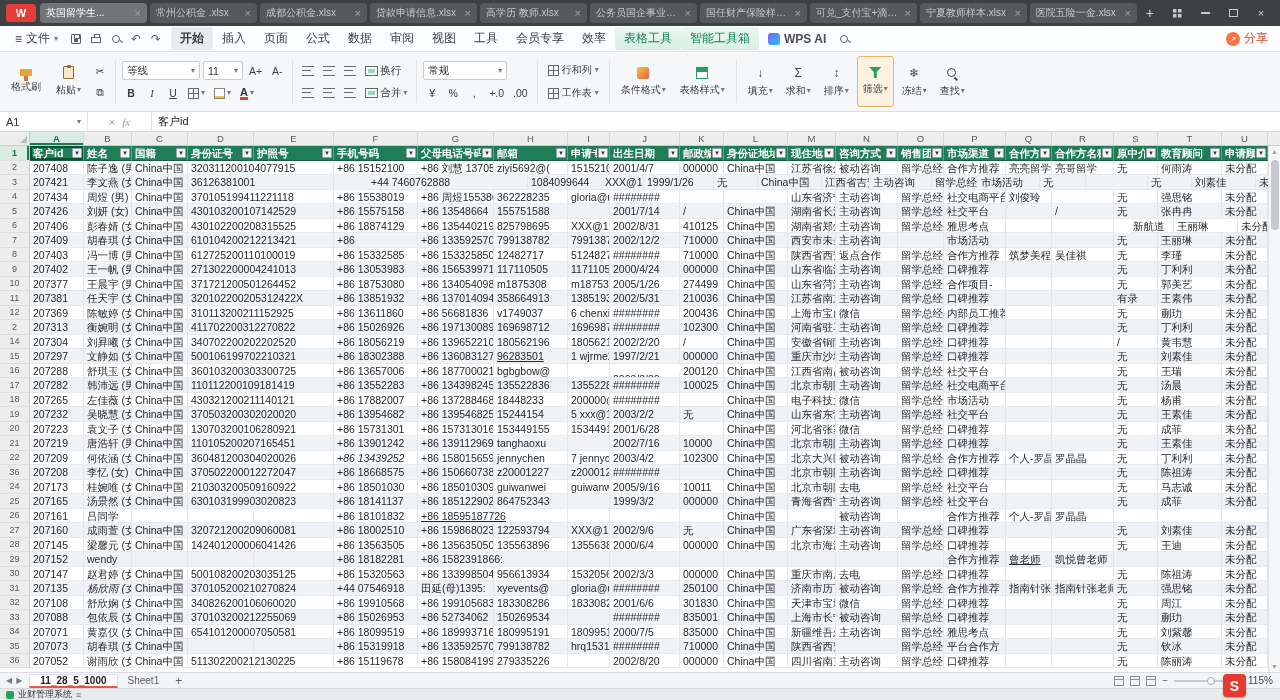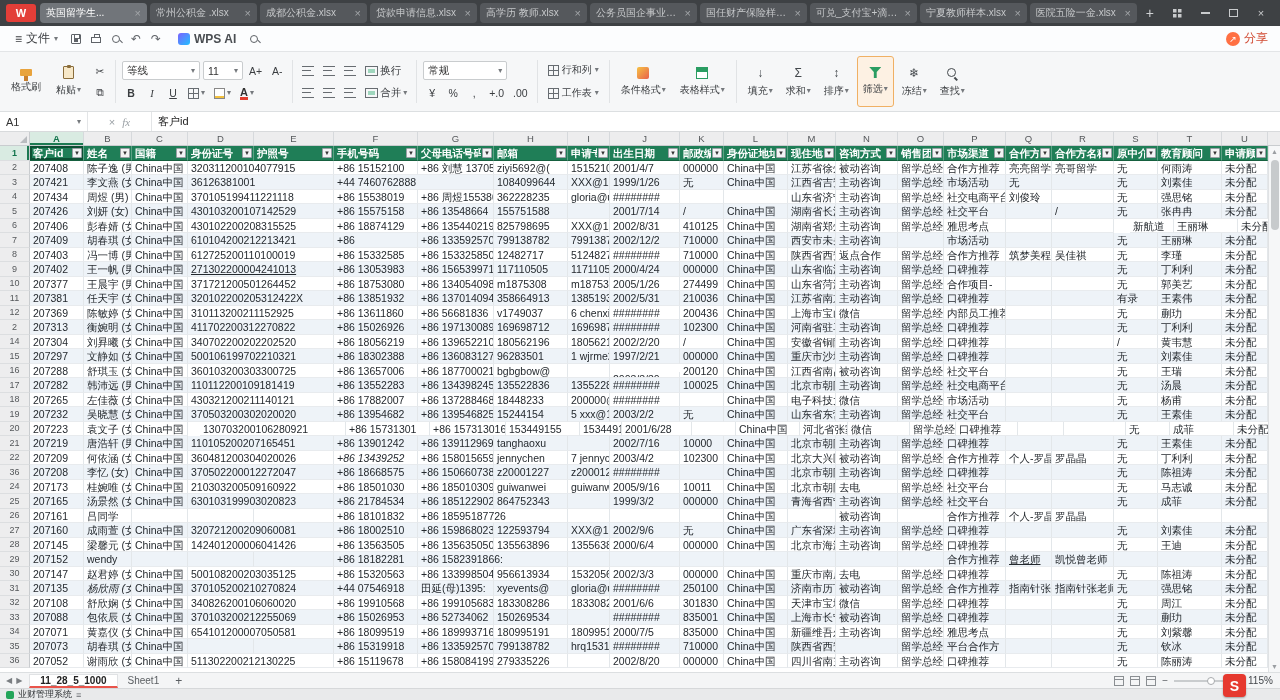--- a/index.html
+++ b/index.html
@@ -205,20 +205,34 @@
         </span>
       <span class="mico">
           <span class="iprint"></span>
         </span>
       <span class="mico">
           <span class="imag"></span>
         </span>
       <span class="mico">↶</span>
       <span class="mico">↷</span>
     </div>
+    <div style="display:flex;align-items:center;">
+        <div class="menu-item active">开始</div>
+        <div class="menu-item">插入</div>
+        <div class="menu-item">页面</div>
+        <div class="menu-item">公式</div>
+        <div class="menu-item">数据</div>
+        <div class="menu-item">审阅</div>
+        <div class="menu-item">视图</div>
+        <div class="menu-item">工具</div>
+        <div class="menu-item">会员专享</div>
+        <div class="menu-item">效率</div>
+        <div class="menu-item ctx">表格工具</div>
+        <div class="menu-item ctx">智能工具箱</div>
+      </div>
     <div class="aichip">
       <span class="iai"></span>
       <span>WPS AI</span>
     </div>
     <span class="mico">
         <span class="imag"></span>
       </span>
     <div class="sharewrap">
       <span class="shareico">↗</span>
       <span>分享</span>
@@ -554,21 +568,21 @@
           <div class="cell" style="flex: 0 0 64px; width: 64px;">何雨涛</div>
           <div class="cell" style="flex: 0 0 46px; width: 46px;">未分配</div>
         </div>
         <div class="grow band">
           <div class="gut">3</div>
           <div class="cell" style="flex: 0 0 54px; width: 54px;">207421</div>
           <div class="cell" style="flex: 0 0 48px; width: 48px;">李文燕 (女</div>
           <div class="cell" style="flex: 0 0 56px; width: 56px;">China中国</div>
           <div class="cell spill" style="flex: 0 0 66px; width: 66px;">36126381001</div>
           <div class="cell" style="flex: 0 0 80px; width: 80px;"></div>
-          <div class="cell spill" style="flex: 0 0 84px; width: 84px;">+44 7460762888</div>
+          <div class="cell spill" style="flex: 0 0 84px; width: 84px; margin-left: 34px;">+44 7460762888</div>
           <div class="cell" style="flex: 0 0 76px; width: 76px;"></div>
           <div class="cell" style="flex: 0 0 74px; width: 74px;">1084099644</div>
           <div class="cell" style="flex: 0 0 42px; width: 42px;">XXX@163.(</div>
           <div class="cell" style="flex: 0 0 70px; width: 70px;">1999/1/26</div>
           <div class="cell" style="flex: 0 0 44px; width: 44px;">无</div>
           <div class="cell" style="flex: 0 0 64px; width: 64px;">China中国</div>
           <div class="cell" style="flex: 0 0 48px; width: 48px;">江西省吉安</div>
           <div class="cell" style="flex: 0 0 62px; width: 62px;">主动咨询</div>
           <div class="cell" style="flex: 0 0 46px; width: 46px;">留学总经理</div>
           <div class="cell" style="flex: 0 0 62px; width: 62px;">市场活动</div>
@@ -696,21 +710,21 @@
           <div class="cell" style="flex: 0 0 62px; width: 62px;">吴佳祺</div>
           <div class="cell" style="flex: 0 0 44px; width: 44px;">无</div>
           <div class="cell" style="flex: 0 0 64px; width: 64px;">李瑾</div>
           <div class="cell" style="flex: 0 0 46px; width: 46px;">未分配</div>
         </div>
         <div class="grow band">
           <div class="gut">9</div>
           <div class="cell" style="flex: 0 0 54px; width: 54px;">207402</div>
           <div class="cell" style="flex: 0 0 48px; width: 48px;">王一帆 (男</div>
           <div class="cell" style="flex: 0 0 56px; width: 56px;">China中国</div>
-          <div class="cell spill" style="flex: 0 0 66px; width: 66px; text-decoration: underline;">271302200004241013</div>
+          <div class="cell spill" style="flex: 0 0 66px; width: 66px;">271302200004241013</div>
           <div class="cell" style="flex: 0 0 80px; width: 80px;"></div>
           <div class="cell" style="flex: 0 0 84px; width: 84px;">+86 13053983</div>
           <div class="cell" style="flex: 0 0 76px; width: 76px;">+86 1565399710</div>
           <div class="cell" style="flex: 0 0 74px; width: 74px;">117110505</div>
           <div class="cell" style="flex: 0 0 42px; width: 42px;">117110505</div>
           <div class="cell" style="flex: 0 0 70px; width: 70px;">2000/4/24</div>
           <div class="cell" style="flex: 0 0 44px; width: 44px;">000000</div>
           <div class="cell" style="flex: 0 0 64px; width: 64px;">China中国</div>
           <div class="cell" style="flex: 0 0 48px; width: 48px;">山东省临沂</div>
           <div class="cell" style="flex: 0 0 62px; width: 62px;">主动咨询</div>
@@ -844,21 +858,21 @@
         </div>
         <div class="grow band">
           <div class="gut">15</div>
           <div class="cell" style="flex: 0 0 54px; width: 54px;">207297</div>
           <div class="cell" style="flex: 0 0 48px; width: 48px;">文静如 (女</div>
           <div class="cell" style="flex: 0 0 56px; width: 56px;">China中国</div>
           <div class="cell spill" style="flex: 0 0 66px; width: 66px;">500106199702210321</div>
           <div class="cell" style="flex: 0 0 80px; width: 80px;"></div>
           <div class="cell" style="flex: 0 0 84px; width: 84px;">+86 18302388</div>
           <div class="cell" style="flex: 0 0 76px; width: 76px;">+86 1360831276</div>
-          <div class="cell" style="flex: 0 0 74px; width: 74px;">96283501</div>
+          <div class="cell" style="flex: 0 0 74px; width: 74px; text-decoration: underline;">96283501</div>
           <div class="cell" style="flex: 0 0 42px; width: 42px;">1 wjrme221(</div>
           <div class="cell" style="flex: 0 0 70px; width: 70px;">1997/2/21</div>
           <div class="cell" style="flex: 0 0 44px; width: 44px;">000000</div>
           <div class="cell" style="flex: 0 0 64px; width: 64px;">China中国</div>
           <div class="cell" style="flex: 0 0 48px; width: 48px;">重庆市沙坪坝</div>
           <div class="cell" style="flex: 0 0 62px; width: 62px;">主动咨询</div>
           <div class="cell" style="flex: 0 0 46px; width: 46px;">留学总经理</div>
           <div class="cell" style="flex: 0 0 62px; width: 62px;">口碑推荐</div>
           <div class="cell" style="flex: 0 0 46px; width: 46px;"></div>
           <div class="cell" style="flex: 0 0 62px; width: 62px;"></div>
@@ -960,21 +974,21 @@
           <div class="cell" style="flex: 0 0 62px; width: 62px;"></div>
           <div class="cell" style="flex: 0 0 44px; width: 44px;">无</div>
           <div class="cell" style="flex: 0 0 64px; width: 64px;">王素佳</div>
           <div class="cell" style="flex: 0 0 46px; width: 46px;">未分配</div>
         </div>
         <div class="grow">
           <div class="gut">20</div>
           <div class="cell" style="flex: 0 0 54px; width: 54px;">207223</div>
           <div class="cell" style="flex: 0 0 48px; width: 48px;">袁文子 (女</div>
           <div class="cell" style="flex: 0 0 56px; width: 56px;">China中国</div>
-          <div class="cell spill" style="flex: 0 0 66px; width: 66px; margin-left: 12px;">130703200106280921</div>
+          <div class="cell spill" style="flex: 0 0 66px; width: 66px;">130703200106280921</div>
           <div class="cell" style="flex: 0 0 80px; width: 80px;"></div>
           <div class="cell" style="flex: 0 0 84px; width: 84px;">+86 15731301</div>
           <div class="cell" style="flex: 0 0 76px; width: 76px;">+86 1573130169</div>
           <div class="cell" style="flex: 0 0 74px; width: 74px;">153449155</div>
           <div class="cell" style="flex: 0 0 42px; width: 42px;">153449155</div>
           <div class="cell" style="flex: 0 0 70px; width: 70px;">2001/6/28</div>
           <div class="cell" style="flex: 0 0 44px; width: 44px;"></div>
           <div class="cell" style="flex: 0 0 64px; width: 64px;">China中国</div>
           <div class="cell" style="flex: 0 0 48px; width: 48px;">河北省张家口</div>
           <div class="cell" style="flex: 0 0 62px; width: 62px;">微信</div>
@@ -1082,21 +1096,21 @@
           <div class="cell" style="flex: 0 0 64px; width: 64px;">马志诚</div>
           <div class="cell" style="flex: 0 0 46px; width: 46px;">未分配</div>
         </div>
         <div class="grow band">
           <div class="gut">25</div>
           <div class="cell" style="flex: 0 0 54px; width: 54px;">207165</div>
           <div class="cell" style="flex: 0 0 48px; width: 48px;">汤景然 (女</div>
           <div class="cell" style="flex: 0 0 56px; width: 56px;">China中国</div>
           <div class="cell spill" style="flex: 0 0 66px; width: 66px;">630103199903020823</div>
           <div class="cell" style="flex: 0 0 80px; width: 80px;"></div>
-          <div class="cell" style="flex: 0 0 84px; width: 84px;">+86 21784534</div>
+          <div class="cell" style="flex: 0 0 84px; width: 84px;">+86 18141137</div>
           <div class="cell" style="flex: 0 0 76px; width: 76px;">+86 1851229020</div>
           <div class="cell" style="flex: 0 0 74px; width: 74px;">864752343</div>
           <div class="cell" style="flex: 0 0 42px; width: 42px;"></div>
           <div class="cell" style="flex: 0 0 70px; width: 70px;">1999/3/2</div>
           <div class="cell" style="flex: 0 0 44px; width: 44px;">000000</div>
           <div class="cell" style="flex: 0 0 64px; width: 64px;">China中国</div>
           <div class="cell" style="flex: 0 0 48px; width: 48px;">青海省西宁</div>
           <div class="cell" style="flex: 0 0 62px; width: 62px;">主动咨询</div>
           <div class="cell" style="flex: 0 0 46px; width: 46px;">留学总经理</div>
           <div class="cell" style="flex: 0 0 62px; width: 62px;">社交平台</div>
@@ -1107,21 +1121,21 @@
           <div class="cell" style="flex: 0 0 46px; width: 46px;">未分配</div>
         </div>
         <div class="grow">
           <div class="gut">26</div>
           <div class="cell" style="flex: 0 0 54px; width: 54px;">207161</div>
           <div class="cell" style="flex: 0 0 48px; width: 48px;">吕同学</div>
           <div class="cell" style="flex: 0 0 56px; width: 56px;"></div>
           <div class="cell" style="flex: 0 0 66px; width: 66px;"></div>
           <div class="cell" style="flex: 0 0 80px; width: 80px;"></div>
           <div class="cell" style="flex: 0 0 84px; width: 84px;">+86 18101832</div>
-          <div class="cell spill" style="flex: 0 0 76px; width: 76px;">+86 18595187726</div>
+          <div class="cell spill" style="flex: 0 0 76px; width: 76px; text-decoration: underline;">+86 18595187726</div>
           <div class="cell" style="flex: 0 0 74px; width: 74px;"></div>
           <div class="cell" style="flex: 0 0 42px; width: 42px;"></div>
           <div class="cell" style="flex: 0 0 70px; width: 70px;"></div>
           <div class="cell" style="flex: 0 0 44px; width: 44px;"></div>
           <div class="cell" style="flex: 0 0 64px; width: 64px;">China中国</div>
           <div class="cell" style="flex: 0 0 48px; width: 48px;"></div>
           <div class="cell" style="flex: 0 0 62px; width: 62px;">被动咨询</div>
           <div class="cell" style="flex: 0 0 46px; width: 46px;"></div>
           <div class="cell" style="flex: 0 0 62px; width: 62px;">合作方推荐</div>
           <div class="cell" style="flex: 0 0 46px; width: 46px;">个人-罗晶</div>

